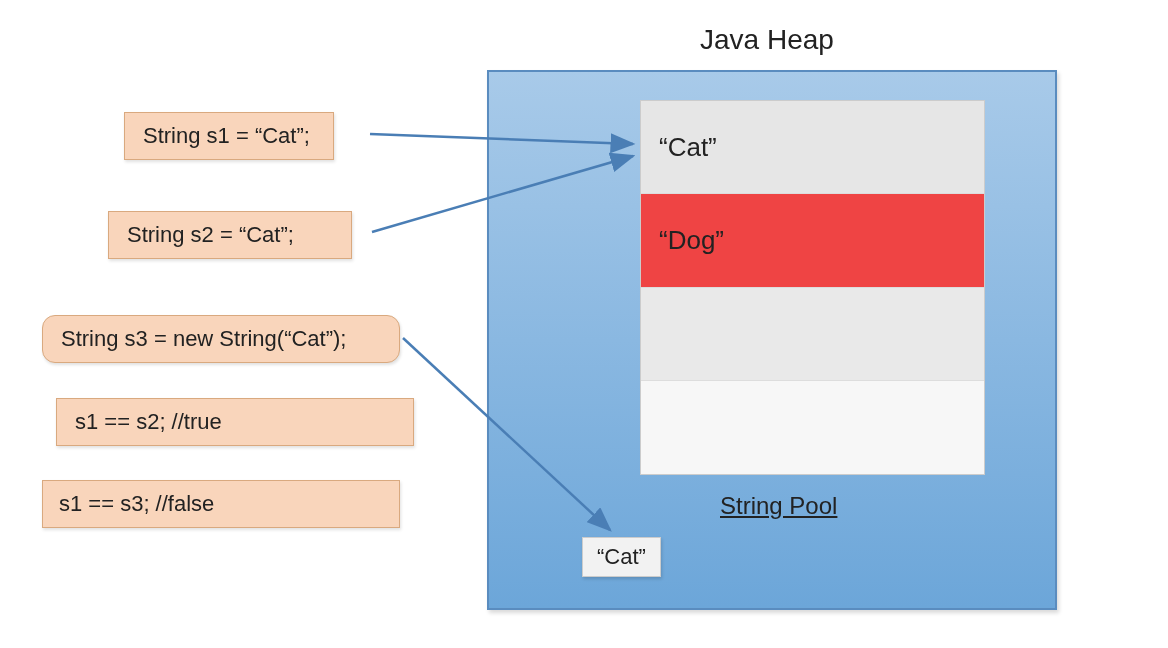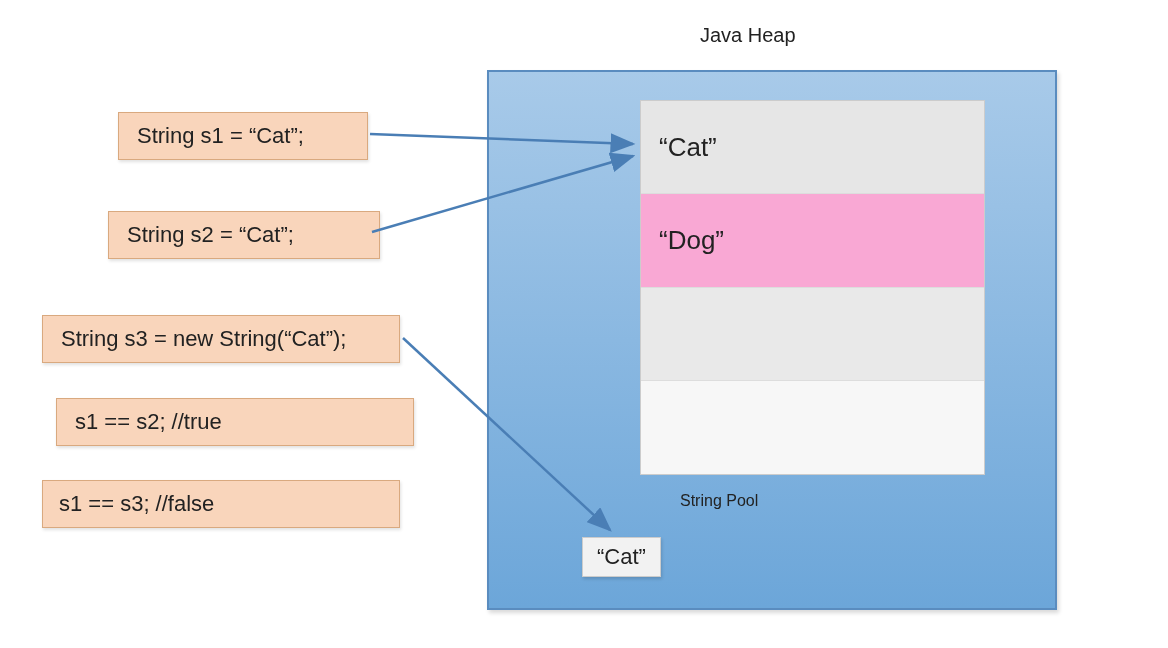--- a/index.html
+++ b/index.html
@@ -11,21 +11,21 @@
       width: 1168px;
       height: 648px;
       font-family: Arial, Helvetica, sans-serif;
       background: #ffffff;
       position: relative;
     }
     .heap-title {
       position: absolute;
       top: 24px;
       left: 700px;
-      font-size: 20px;
+      font-size: 28px;
       color: #222;
     }
     .heap-box {
       position: absolute;
       top: 70px;
       left: 487px;
       width: 570px;
       height: 540px;
       background: linear-gradient(to bottom, #a8cae9, #6ca6d9);
       border: 2px solid #5a8cbf;
@@ -43,29 +43,30 @@
     .pool-row {
       height: 25%;
       border-bottom: 1px solid #ddd;
       padding: 14px 18px;
       font-size: 26px;
       color: #222;
       display: flex;
       align-items: center;
     }
     .pool-row:nth-child(1) { background: #e6e6e6; }
-    .pool-row:nth-child(2) { background: #f9a8d4; }
+    .pool-row:nth-child(2) { background: #ef4444; }
     .pool-row:nth-child(3) { background: #e9e9e9; }
     .pool-row:nth-child(4) { background: #f7f7f7; border-bottom: none; }
     .string-pool-label {
       position: absolute;
       top: 492px;
-      left: 680px;
-      font-size: 16px;
+      left: 720px;
+      font-size: 24px;
       color: #222;
+      text-decoration: underline;
     }
     .heap-object {
       position: absolute;
       top: 537px;
       left: 582px;
       background: #f2f2f2;
       border: 1px solid #ccc;
       padding: 6px 14px;
       font-size: 22px;
       color: #222;
@@ -73,23 +74,23 @@
     }
     .code-box {
       position: absolute;
       background: #f9d5bb;
       border: 1px solid #d9a97f;
       padding: 10px 18px;
       font-size: 22px;
       color: #222;
       box-shadow: 1px 2px 3px rgba(0,0,0,0.12);
     }
-    .box-s1 { top: 112px; left: 118px; width: 250px; }
-    .box-s2 { top: 211px; left: 108px; width: 272px; }
-    .box-s3 { top: 315px; left: 42px; width: 358px; }
+    .box-s1 { top: 112px; left: 124px; width: 210px; }
+    .box-s2 { top: 211px; left: 108px; width: 244px; }
+    .box-s3 { top: 315px; left: 42px; width: 358px; border-radius: 13px; }
     .box-cmp1 { top: 398px; left: 42px; width: 358px; margin-left: 14px; }
     .box-cmp2 { top: 480px; left: 42px; width: 358px; padding-left: 16px; }
     .svg-arrows {
       position: absolute;
       top: 0;
       left: 0;
       width: 1168px;
       height: 648px;
       pointer-events: none;
     }

